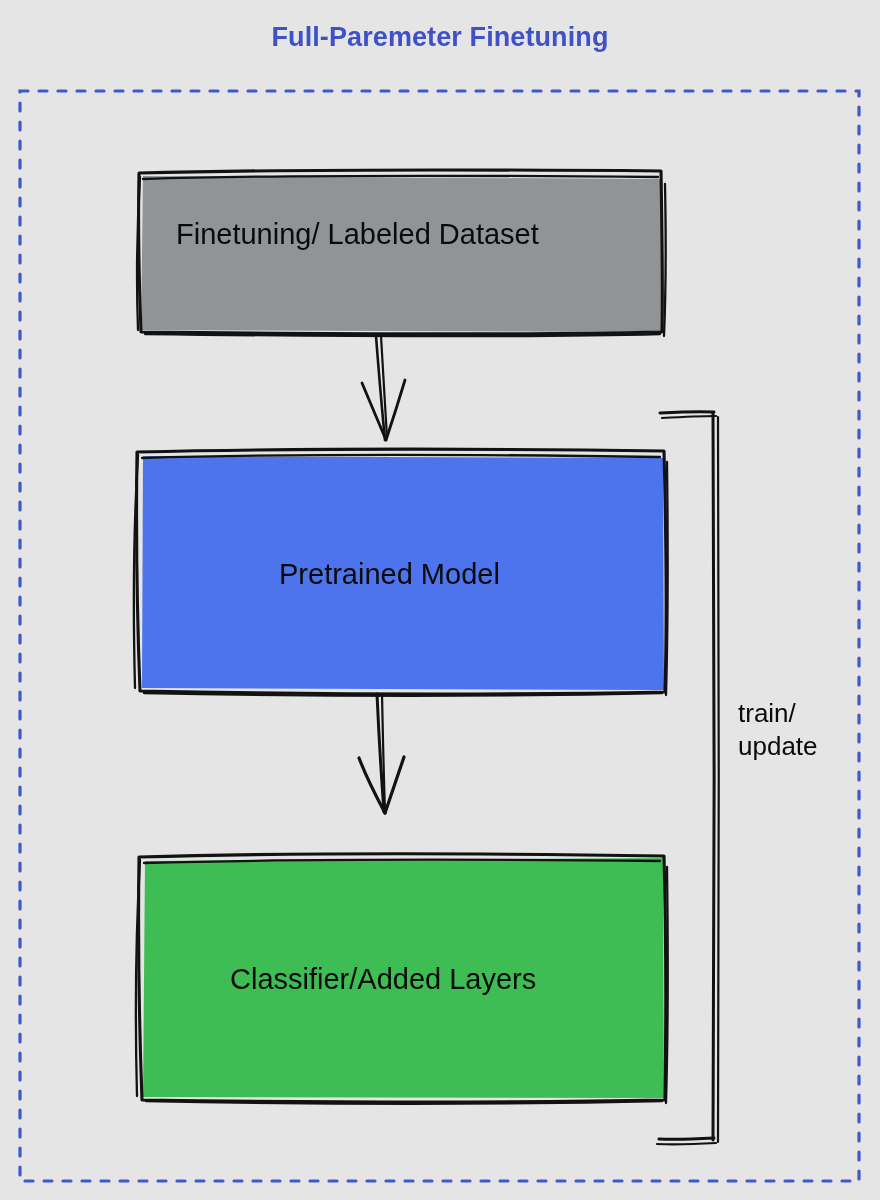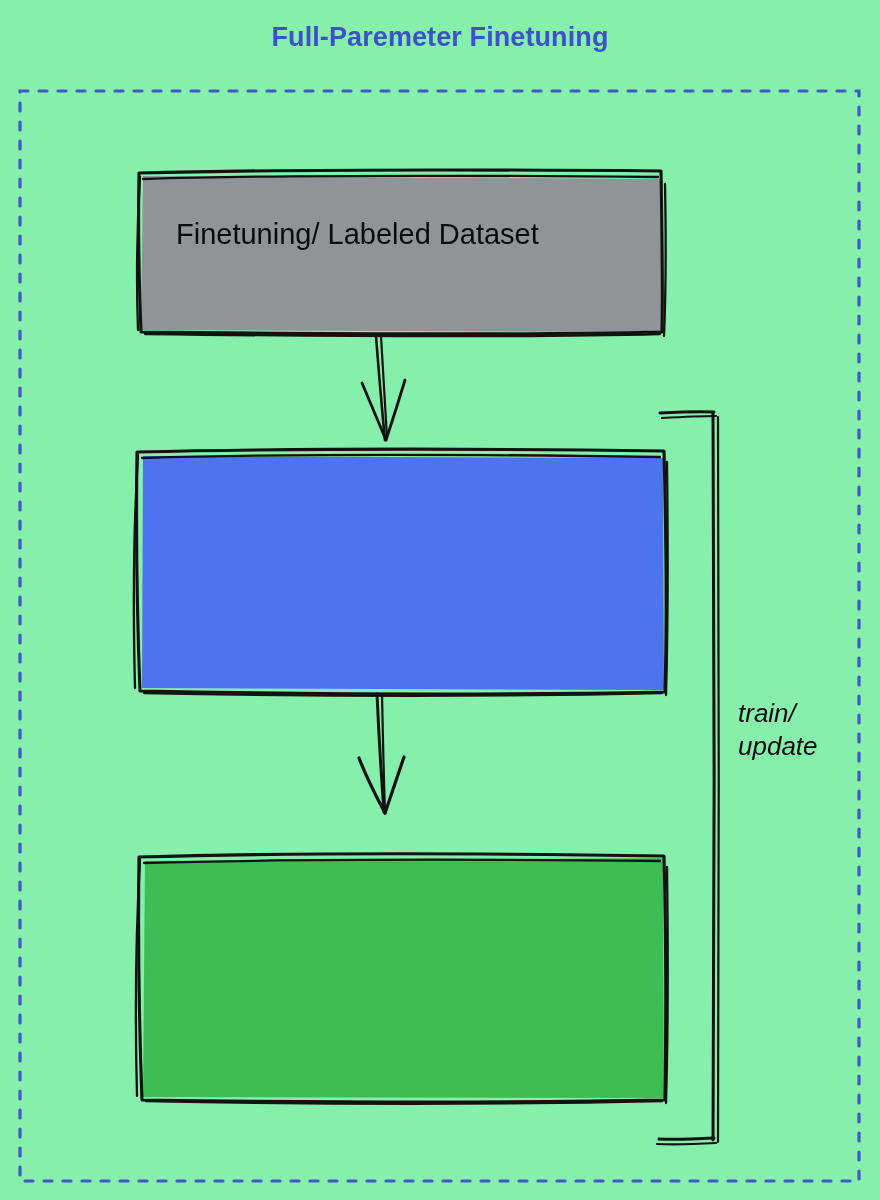--- a/index.html
+++ b/index.html
@@ -11,21 +11,21 @@
   body {
     width: 880px;
     height: 1200px;
     font-family: "Liberation Sans", sans-serif;
     overflow: hidden;
   }
   #canvas {
     position: relative;
     width: 880px;
     height: 1200px;
-    background: #86efac;
+    background: #e5e5e5;
   }
   #diagram-svg {
     position: absolute;
     left: 0;
     top: 0;
     width: 880px;
     height: 1200px;
     display: block;
   }
   .diagram-title {
@@ -56,21 +56,21 @@
     font-size: 26px;
     font-weight: 400;
     color: #0a0a0a;
     line-height: 1.25;
     white-space: pre-line;
     text-align: left;
   }
   .lbl-dataset { left: 176px; top: 218px; }
   .lbl-pretrained { left: 279px; top: 558px; }
   .lbl-classifier { left: 230px; top: 963px; }
-  .lbl-trainupdate { left: 738px; top: 697px; font-style: italic; }
+  .lbl-trainupdate { left: 738px; top: 697px; }
 </style>
 </head>
 <body>
 
 <div id="canvas">
 
   <div class="diagram-title">Full-Paremeter Finetuning</div>
 
   <svg id="diagram-svg" viewBox="0 0 880 1200" xmlns="http://www.w3.org/2000/svg">
 
@@ -118,18 +118,20 @@
       <path d="M718,417 C719,610 719,950 718,1142" fill="none" stroke="#121212" stroke-width="2.2" stroke-linecap="round"></path>
 
       <path d="M714,1138 C696,1139 676,1140 659,1139" fill="none" stroke="#121212" stroke-width="3.0" stroke-linecap="round"></path>
       <path d="M716,1143 C698,1144 678,1145 657,1144" fill="none" stroke="#121212" stroke-width="2.2" stroke-linecap="round"></path>
     </g>
 
   </svg>
 
   <div class="node-label lbl-dataset">Finetuning/ Labeled Dataset</div>
 
+  <div class="node-label lbl-pretrained">Pretrained Model</div>
 
+  <div class="node-label lbl-classifier">Classifier/Added Layers</div>
 
   <div class="edge-label lbl-trainupdate">train/
 update</div>
 
 </div>
 
 </body></html>

